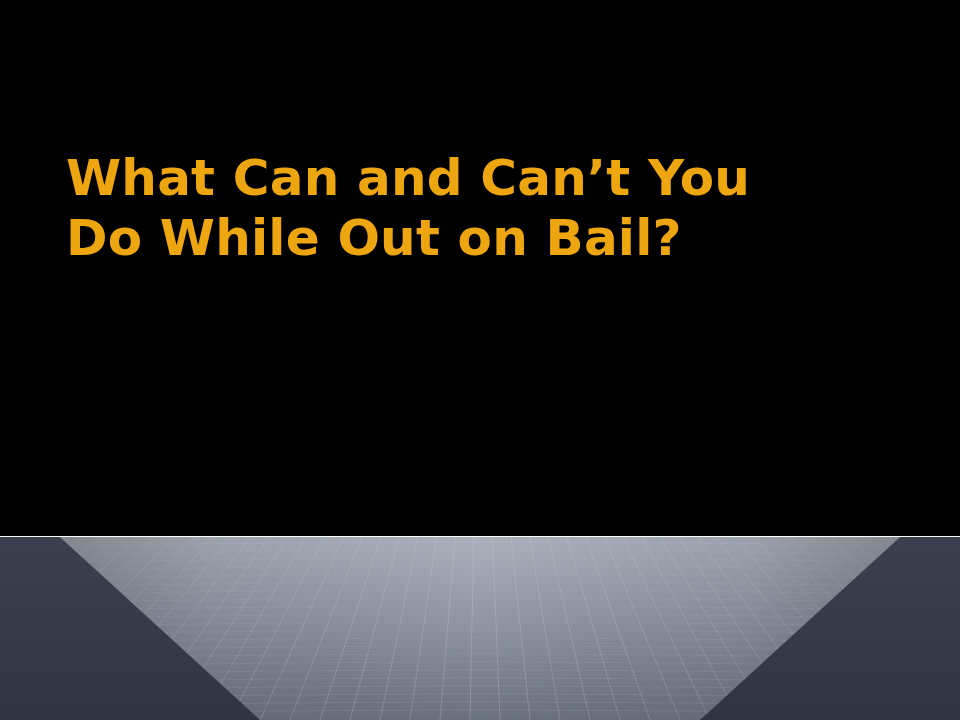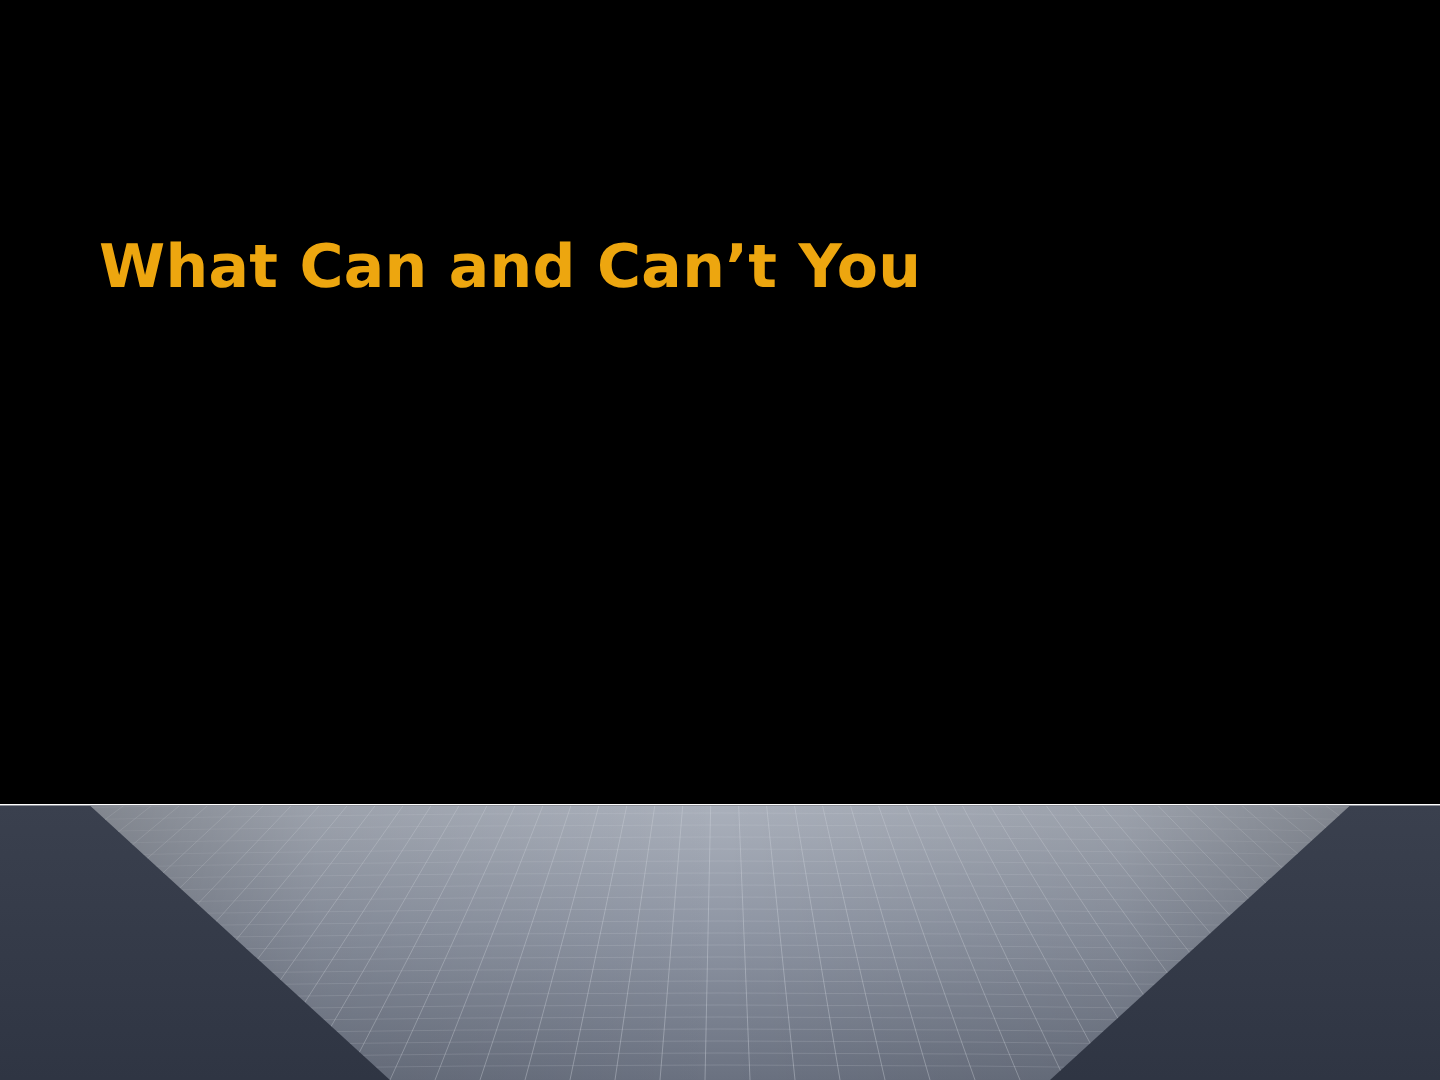--- a/index.html
+++ b/index.html
@@ -26,21 +26,21 @@
     left: 66px;
     top: 148px;
     width: 820px;
   }
 
   .title-line {
     display: block;
     color: #EDA60F;
     font-family: "DejaVu Sans", sans-serif;
     font-weight: bold;
-    font-size: 40px;
+    font-size: 50px;
     line-height: 60px;
     letter-spacing: 0.2px;
     white-space: nowrap;
   }
 
   
   #bottom-band {
     position: absolute;
     left: 0;
     top: 537px;
@@ -67,20 +67,21 @@
     height: 183px;
   }
 </style>
 </head>
 <body>
 
 <div id="slide">
 
   <div id="title-block">
     <span class="title-line">What Can and Can’t You</span>
+    <span class="title-line">Do While Out on Bail?</span>
   </div>
 
   <div id="band-divider"></div>
 
   <div id="bottom-band">
     <svg id="band-fan" viewBox="0 0 960 183" preserveAspectRatio="none">
       <defs>
 
         <linearGradient id="fanFillV" x1="0" y1="0" x2="0" y2="1">
           <stop offset="0" stop-color="#AAB0BB"></stop>

